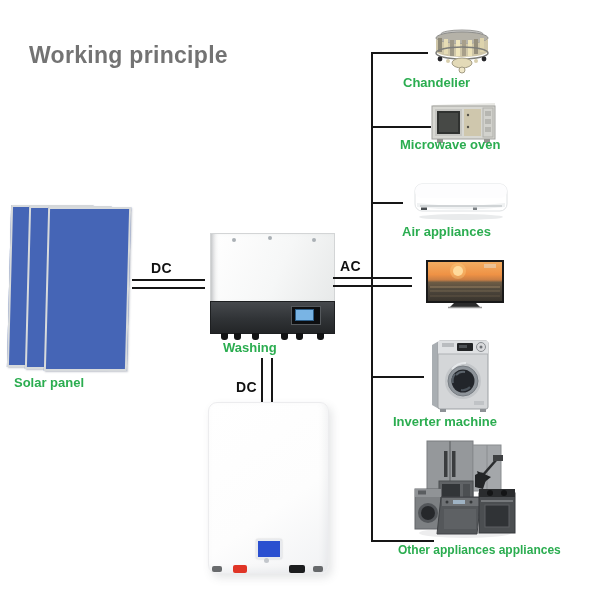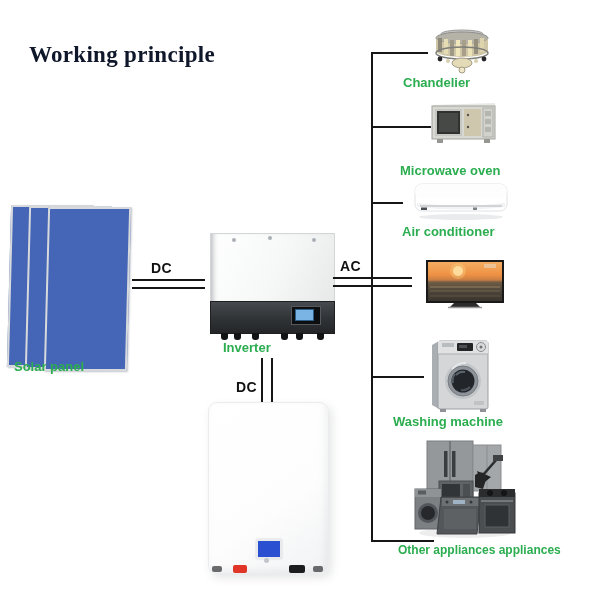--- a/index.html
+++ b/index.html
@@ -2,22 +2,22 @@
 <html><head>
 <meta charset="utf-8">
 <style>
   html,body{margin:0;padding:0;background:#fff;}
   #stage{
     position:relative;width:600px;height:600px;background:#ffffff;overflow:hidden;
     font-family:"Liberation Sans", sans-serif;
   }
   .abs{position:absolute;}
   #title{
-    left:29px;top:42px;font-size:23px;font-weight:800;color:#0f172a;
-    letter-spacing:.3px;margin:0;font-family:Liberation Serif, serif;
+    left:29px;top:42px;font-size:23px;font-weight:800;color:#737373;
+    letter-spacing:.3px;margin:0;
   }
   .lbl{
     font-size:13px;font-weight:700;color:#2bad50;text-align:left;line-height:1.1;
   }
   .lbl.black{color:#151515;font-size:14px;}
   .conn{
     font-size:14px;font-weight:800;color:#111;letter-spacing:.5px;
   }
   .hline{height:2px;background:#161616;}
   .vline{width:2px;background:#161616;}
@@ -73,42 +73,42 @@
 
 <div id="stage">
 
   <h1 id="title" class="abs">Working principle</h1>
 
   <div>
     <div class="sp" style="left:9px;top:205px;width:78px;height:158px;"></div>
     <div class="sp" style="left:27px;top:206px;width:78px;height:159px;"></div>
     <div class="sp" style="left:46px;top:207px;width:79px;height:160px;"></div>
   </div>
-  <div class="abs lbl" style="left:14px;top:360px;width:100px;">Solar panel</div>
+  <div class="abs lbl" style="left:14px;top:376px;width:100px;">Solar panel</div>
 
   <div class="abs hline" style="left:132px;top:279px;width:73px;"></div>
   <div class="abs hline" style="left:132px;top:287px;width:73px;"></div>
   <div class="abs conn" style="left:151px;top:260px;">DC</div>
 
   <div>
     <div id="inv-top" class="abs"></div>
     <div class="abs screw" style="left:232px;top:238px;"></div>
     <div class="abs screw" style="left:268px;top:236px;"></div>
     <div class="abs screw" style="left:312px;top:238px;"></div>
     <div id="inv-bottom" class="abs"></div>
     <div id="inv-screen" class="abs"></div>
     <div id="inv-screen-inner" class="abs"></div>
     <div class="gland" style="left:221px;"></div>
     <div class="gland" style="left:234px;"></div>
     <div class="gland" style="left:252px;"></div>
     <div class="gland" style="left:281px;"></div>
     <div class="gland" style="left:296px;"></div>
     <div class="gland" style="left:317px;"></div>
   </div>
-  <div class="abs lbl" style="left:223px;top:341px;width:100px;">Inverter</div>
+  <div class="abs lbl" style="left:223px;top:341px;width:100px;">Washing</div>
 
   <div class="abs vline" style="left:261px;top:358px;height:45px;"></div>
   <div class="abs vline" style="left:271px;top:358px;height:45px;"></div>
   <div class="abs conn" style="left:236px;top:379px;">DC</div>
 
   <div>
     <div id="battery" class="abs"></div>
     <div id="bat-screen" class="abs"></div>
     <div id="bat-dot" class="abs"></div>
     <div class="bat-foot" style="left:212px;"></div>
@@ -163,32 +163,32 @@
     <rect x="35" y="8" width="17" height="27" fill="#cfc7ad"></rect>
     <circle cx="39" cy="14" r="1.2" fill="#55524a"></circle>
       <circle cx="39" cy="26" r="1.2" fill="#55524a"></circle>
     <rect x="54" y="7" width="10" height="29" fill="#d2d2cd" stroke="#b0b0ab"></rect>
     <rect x="56" y="10" width="6" height="5" fill="#b6b6b1"></rect>
     <rect x="56" y="18" width="6" height="5" fill="#b6b6b1"></rect>
     <rect x="56" y="26" width="6" height="5" fill="#b6b6b1"></rect>
     <rect x="8" y="38" width="6" height="4" fill="#96969雷2" style="fill:#969692"></rect>
     <rect x="55" y="38" width="6" height="4" fill="#969692"></rect>
   </svg>
-  <div class="abs lbl" style="left:400px;top:164px;width:120px;">Microwave oven</div>
+  <div class="abs lbl" style="left:400px;top:138px;width:120px;">Microwave oven</div>
 
   <svg class="abs" style="left:413px;top:181px;" width="96" height="42" viewBox="0 0 96 42">
     <ellipse cx="48" cy="36" rx="42" ry="3" fill="#e9ebec"></ellipse>
     <rect x="2" y="3" width="92" height="27" rx="7" fill="#ffffff" stroke="#dfe2e4"></rect>
     <rect x="2" y="3" width="92" height="14" rx="7" fill="#fdfdfe"></rect>
     <path d="M4,22 q44,5 88,0 l0,4 q-44,5 -88,0 Z" fill="#f0f2f3"></path>
     <line x1="7" y1="25" x2="89" y2="25" stroke="#c6cacd" stroke-width="1.5"></line>
     <rect x="8" y="26.5" width="6" height="2.5" fill="#4a4f53"></rect>
     <rect x="60" y="26.5" width="4" height="2.5" fill="#7d8286"></rect>
   </svg>
-  <div class="abs lbl" style="left:402px;top:225px;width:122px;">Air conditioner</div>
+  <div class="abs lbl" style="left:402px;top:225px;width:122px;">Air appliances</div>
 
   <svg class="abs" style="left:426px;top:260px;" width="78" height="50" viewBox="0 0 78 50">
     <defs>
       <linearGradient id="sunset" x1="0" y1="0" x2="0" y2="1">
         <stop offset="0" stop-color="#f3ad61"></stop>
         <stop offset="0.32" stop-color="#ef9245"></stop>
         <stop offset="0.46" stop-color="#c97e44"></stop>
         <stop offset="0.52" stop-color="#6e5c45"></stop>
         <stop offset="0.75" stop-color="#4b443a"></stop>
         <stop offset="1" stop-color="#3a352d"></stop>
@@ -220,21 +220,21 @@
     <circle cx="33" cy="42" r="15" fill="#8d9399" stroke="#767c82"></circle>
     <circle cx="33" cy="42" r="11.5" fill="#22252a"></circle>
     <path d="M26,36 a10,10 0 0 1 9,-3" stroke="#5c646c" stroke-width="2" fill="none"></path>
     <path d="M40,48 a10,10 0 0 1 -9,3" stroke="#4a525a" stroke-width="2" fill="none"></path>
     <path d="M23,44 a10,10 0 0 1 2,-9" stroke="#565e66" stroke-width="2" fill="none"></path>
     <path d="M22,30 a18,18 0 0 1 14,-6" stroke="#eef0f2" stroke-width="2" fill="none" opacity="0.8"></path>
     <rect x="44" y="62" width="10" height="4" fill="#c0c3c6"></rect>
     <rect x="10" y="70" width="6" height="3" fill="#8e9296"></rect>
     <rect x="50" y="70" width="6" height="3" fill="#8e9296"></rect>
   </svg>
-  <div class="abs lbl" style="left:393px;top:415px;width:124px;">Washing machine</div>
+  <div class="abs lbl" style="left:393px;top:415px;width:124px;">Inverter machine</div>
 
   <svg class="abs" style="left:413px;top:437px;" width="104" height="102" viewBox="0 0 104 102">
     <ellipse cx="52" cy="96" rx="46" ry="5" fill="#ededee"></ellipse>
     <rect x="14" y="4" width="46" height="60" fill="#95989b" stroke="#7a7d80"></rect>
     <line x1="37" y1="4" x2="37" y2="64" stroke="#6c6f72" stroke-width="1.5"></line>
     <rect x="31" y="14" width="3.5" height="26" fill="#3a3c3e"></rect>
     <rect x="39" y="14" width="3.5" height="26" fill="#3a3c3e"></rect>
     <rect x="60" y="8" width="28" height="46" fill="#a4a7aa" stroke="#8a8d90"></rect>
     <line x1="74" y1="8" x2="74" y2="54" stroke="#8a8d90"></line>
     <path d="M84,22 L70,38" stroke="#2b2d2f" stroke-width="2.5" fill="none"></path>

